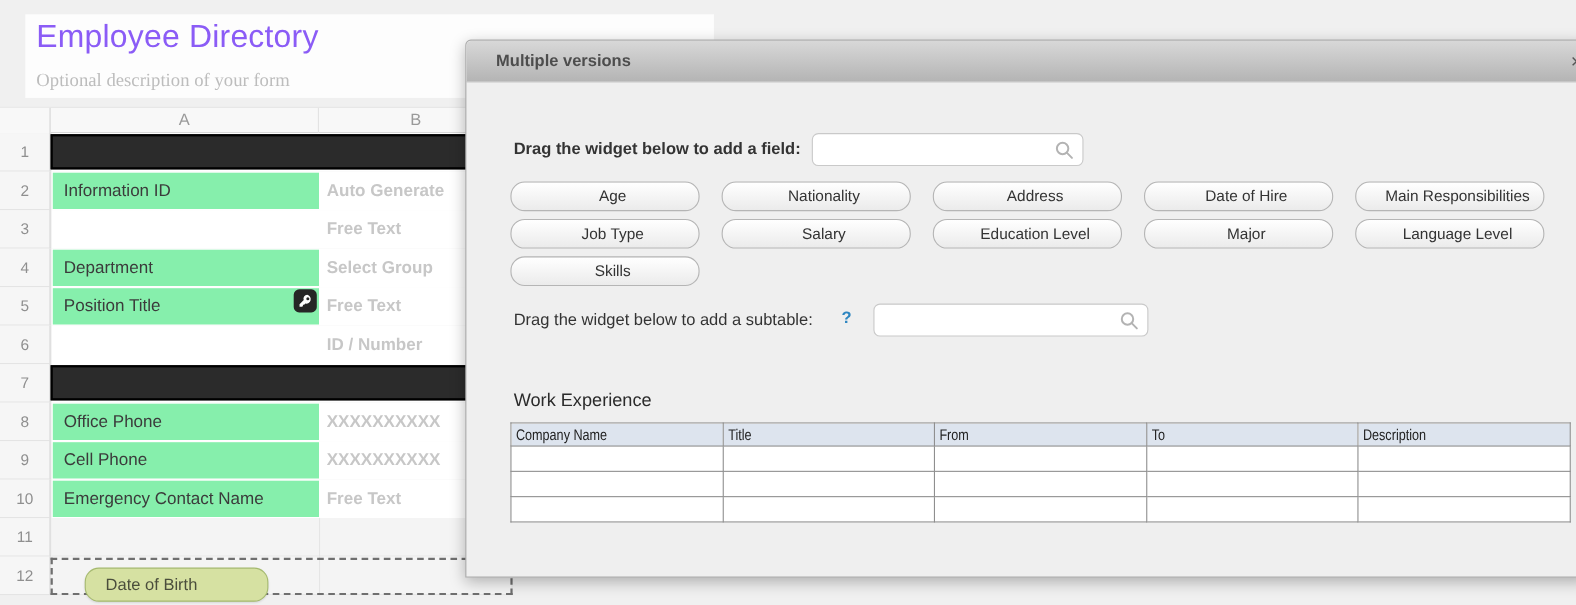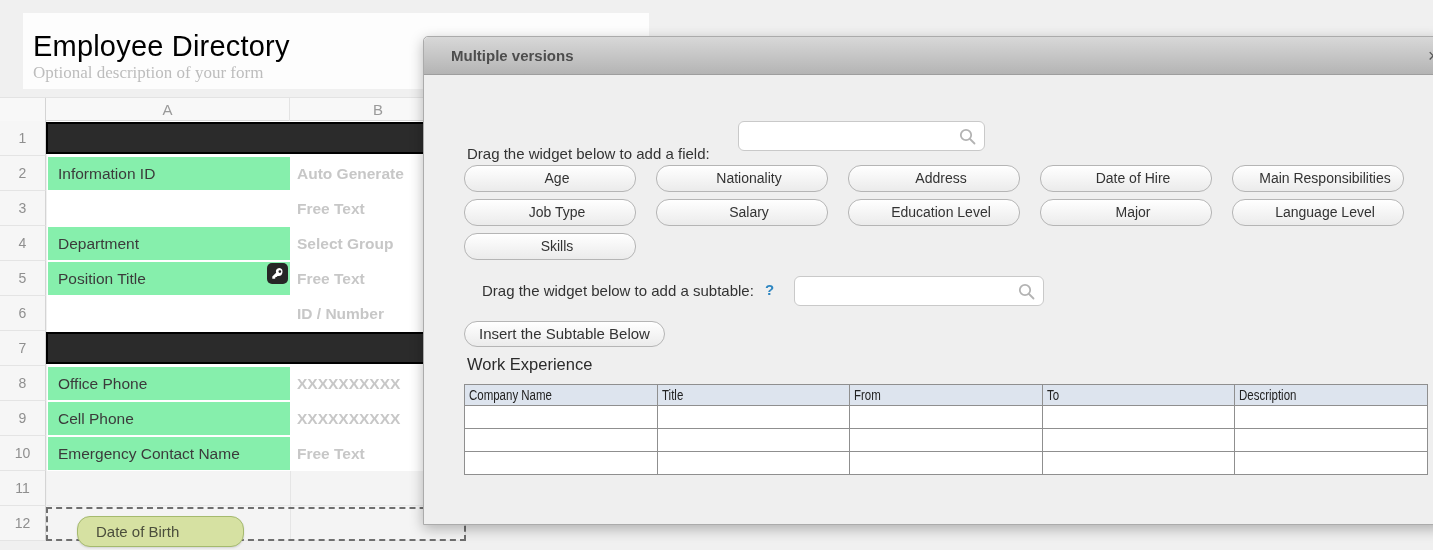--- a/index.html
+++ b/index.html
@@ -2,21 +2,21 @@
 <html><head>
 <meta charset="utf-8">
 <style>
   * { margin:0; padding:0; box-sizing:border-box; }
   html,body { width:1433px; height:550px; }
   body { font-family:"Liberation Sans", sans-serif; background:#efefef; overflow:hidden; position:relative; }
   .page { position:absolute; left:0; top:0; width:1433px; height:550px; background:#f0f0f0; overflow:hidden; }
 
   
   .title-box { position:absolute; left:23px; top:13px; width:626px; height:76px; background:#fdfdfd; }
-  .form-title { position:absolute; left:33px; top:18px; font-size:29px; color:#000000; letter-spacing:0.2px;margin-top:12px; }
+  .form-title { position:absolute; left:33px; top:18px; font-size:29px; color:#8b5cf6; letter-spacing:0.2px; }
   .form-desc { position:absolute; left:33px; top:63px; font-size:17px; color:#bdbdbd;font-family:Liberation Serif, serif; }
 
   
   .grid { position:absolute; left:0; top:97px; width:466px; height:444px; }
   .col-head-row { position:absolute; left:0; top:0; width:466px; height:24px; background:#f8f8f8; border-top:1px solid #e3e3e3; border-bottom:1px solid #d8d8d8; }
   .col-head { position:absolute; top:0; height:23px; line-height:23px; text-align:center; font-size:15px; color:#9a9a9a; }
   .ch-num { left:0; width:46px; border-right:1px solid #d4d4d4; background:#f8f8f8; }
   .ch-a { left:46px; width:244px; border-right:1px solid #e3e3e3; }
   .ch-b { left:290px; width:176px; }
 
@@ -152,21 +152,21 @@
 
   <div class="drop-zone"></div>
   <div class="drag-pill">Date of Birth</div>
 
   <div class="dialog">
     <div class="dialog-titlebar">
       <span class="dialog-title">Multiple versions</span>
       <span class="dialog-close">×</span>
     </div>
 
-    <span class="dlg-label" style="left:43px; top:108px;">Drag the widget below to add a field:</span>
+    <span class="dlg-label" style="left:43px; top:90px;font-weight:bold;">Drag the widget below to add a field:</span>
     <div class="search-input" style="left:314px; top:84px; width:247px;">
       <input type="text" placeholder="" style="">
       <svg class="mag" viewBox="0 0 17 17">
         <circle cx="7" cy="7" r="5.2" fill="none" stroke="#b3b3b3" stroke-width="1.8"></circle>
         <line x1="11" y1="11" x2="15.5" y2="15.5" stroke="#b3b3b3" stroke-width="1.8" stroke-linecap="round"></line>
       </svg>
     </div>
 
     <div class="chip-wrap" id="chip-wrap">
         <div class="chip">Age</div>
@@ -175,31 +175,30 @@
         <div class="chip">Date of Hire</div>
         <div class="chip">Main Responsibilities</div>
         <div class="chip">Job Type</div>
         <div class="chip">Salary</div>
         <div class="chip">Education Level</div>
         <div class="chip">Major</div>
         <div class="chip">Language Level</div>
         <div class="chip">Skills</div>
       </div>
 
-    <span class="dlg-label" style="left:43px; top:245px;margin-left:15px;">Drag the widget below to add a subtable:</span>
+    <span class="dlg-label" style="left:43px; top:245px;">Drag the widget below to add a subtable:</span>
     <span class="help-q" style="left:341px; top:244px;">?</span>
     <div class="search-input" style="left:370px; top:239px; width:250px;">
       <input type="text" placeholder="" style="">
       <svg class="mag" viewBox="0 0 17 17">
         <circle cx="7" cy="7" r="5.2" fill="none" stroke="#b3b3b3" stroke-width="1.8"></circle>
         <line x1="11" y1="11" x2="15.5" y2="15.5" stroke="#b3b3b3" stroke-width="1.8" stroke-linecap="round"></line>
       </svg>
     </div>
 
-    <button class="insert-btn">Insert the Subtable Below</button>
     <div class="subtable-title">Work Experience</div>
 
     <table class="subtable">
       <thead>
           <tr id="subtable-head">
             <th><span class="cond">Company Name</span></th>
             <th><span class="cond">Title</span></th>
             <th><span class="cond">From</span></th>
             <th><span class="cond">To</span></th>
             <th><span class="cond">Description</span></th>

